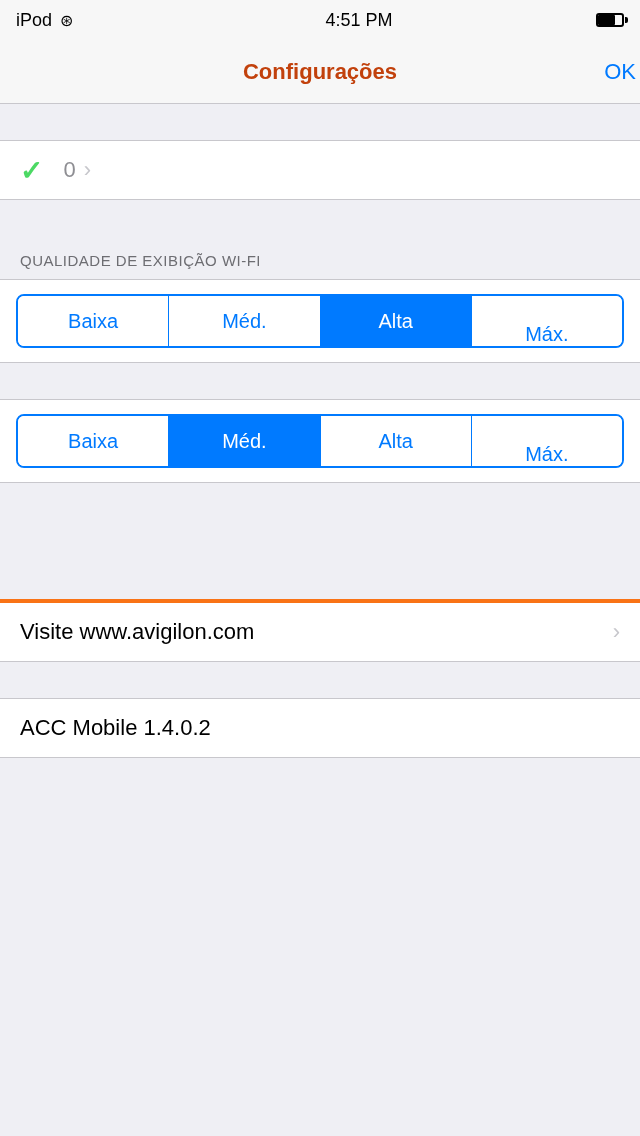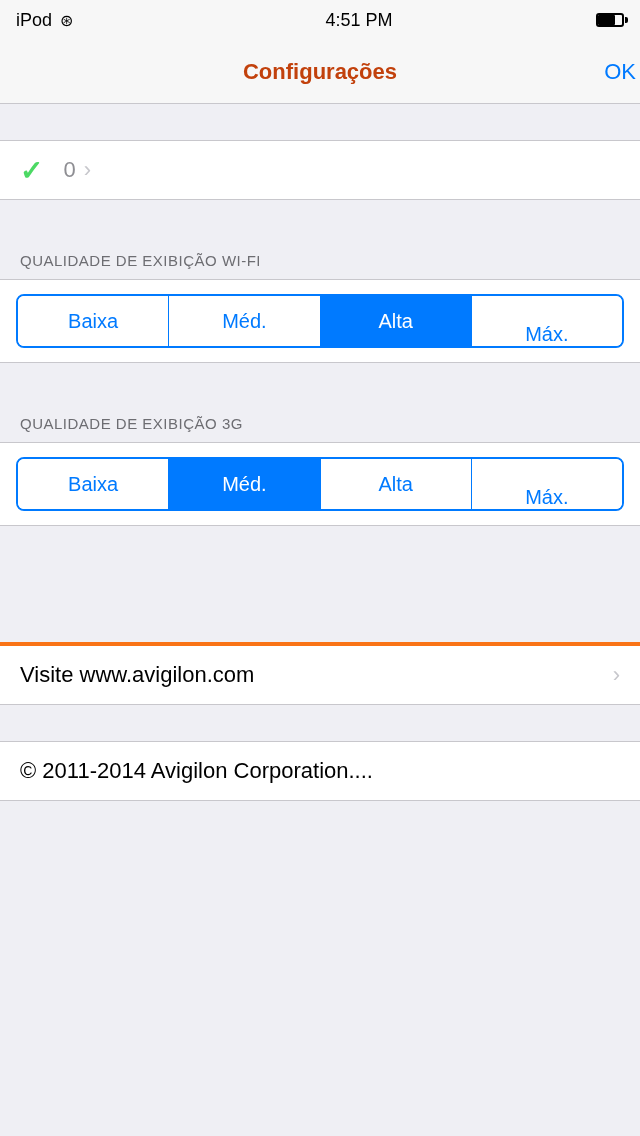--- a/index.html
+++ b/index.html
@@ -301,21 +301,20 @@
       <div class="seg-btn">
         <span>Máx.</span>
       </div>
     </div>
   </div>
 </div>
 
 <div class="section-spacer"></div>
 
 <div>
-  <div class="section-header">QUALIDADE DE EXIBIÇÃO 3G</div>
   <div class="segmented-container">
     <div class="segmented-control">
       <div class="seg-btn">
         <span>Baixa</span>
       </div>
       <div class="seg-btn active">
         <span>Méd.</span>
       </div>
       <div class="seg-btn">
         <span>Alta</span>
@@ -331,15 +330,15 @@
 
 <div class="bottom-section">
   <div class="bottom-row">
     <span class="bottom-row-text">Visite www.avigilon.com</span>
     <span class="chevron">›</span>
   </div>
 </div>
 
 <div class="info-section">
   <div class="info-row">
-    <span class="info-text">© 2011-2014 Avigilon Corporation....</span>
+    <span class="info-text">ACC Mobile 1.4.0.2</span>
   </div>
 </div>
 
 </body></html>

